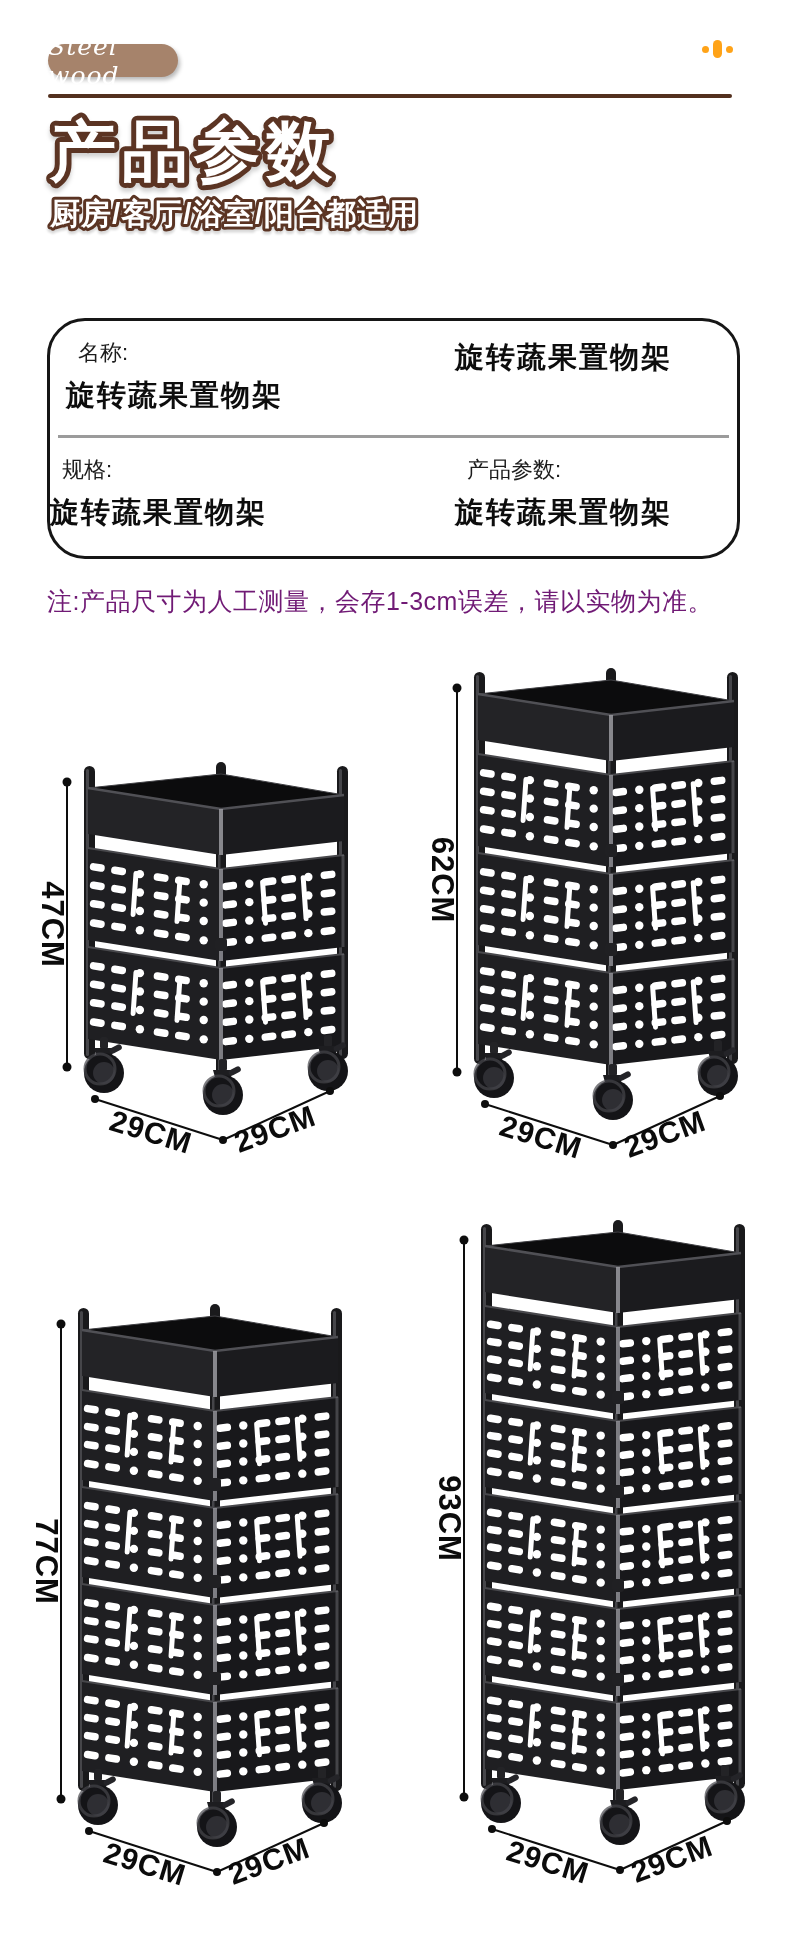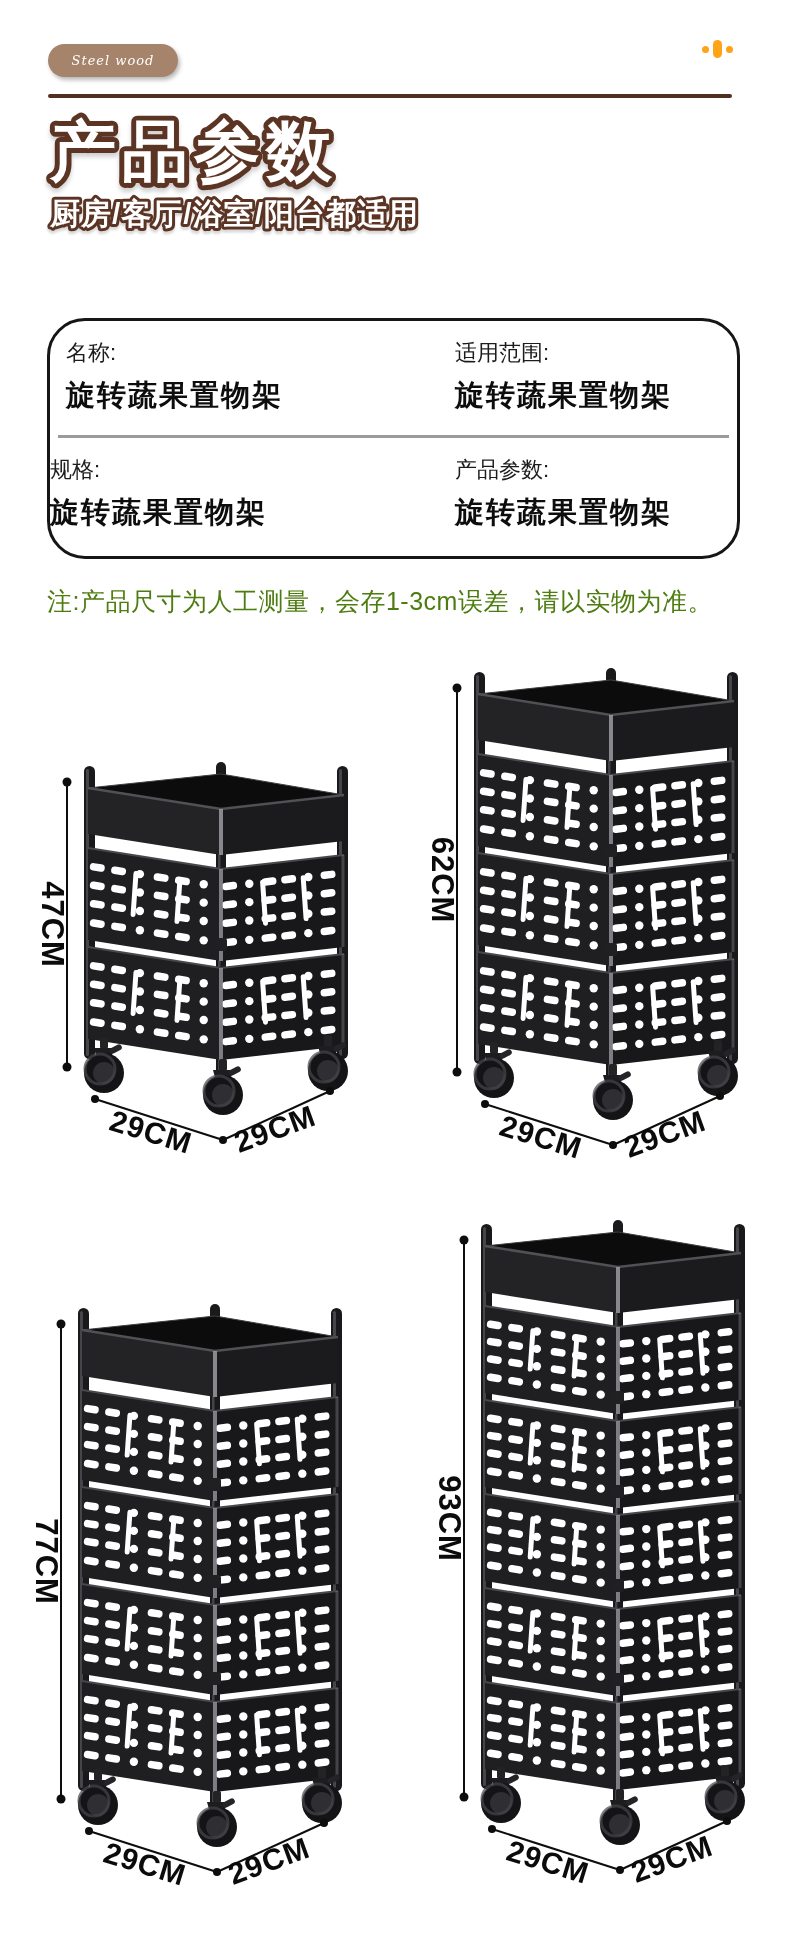--- a/index.html
+++ b/index.html
@@ -4,43 +4,43 @@
 <style>
   html,body{margin:0;padding:0;background:#ffffff;}
   .page{position:relative;width:790px;height:1942px;background:#fff;overflow:hidden;
         font-family:"Liberation Sans",sans-serif;}
 
   
   .brand-badge{position:absolute;left:48px;top:44px;width:130px;height:33px;
     background:#a6836b;border-radius:17px;display:flex;align-items:center;justify-content:center;
     box-shadow:2px 3px 4px rgba(0,0,0,.28);}
   .brand-badge span{color:#fff;font-family:"DejaVu Serif",serif;font-style:italic;
-    font-size:13px;letter-spacing:1px;}
+    font-size:25px;letter-spacing:1px;}
   .dots{position:absolute;left:702px;top:40px;height:18px;display:flex;align-items:center;gap:4px;}
   .dots i{display:block;background:#ffa318;border-radius:5px;}
   .dots i.d{width:7px;height:7px;border-radius:50%;}
   .dots i.bar{width:9px;height:18px;}
   .hrule{position:absolute;left:48px;top:94px;width:684px;height:4px;background:#53301e;border-radius:2px;}
 
   .title-svg{position:absolute;left:42px;top:100px;filter:drop-shadow(0 4px 2px rgba(0,0,0,.18));}
   .subtitle-svg{position:absolute;left:44px;top:190px;filter:drop-shadow(0 3px 1px rgba(0,0,0,.15));}
   .outline{fill:#fff;stroke:#5b3423;paint-order:stroke;stroke-linejoin:round;stroke-linecap:round;
     font-weight:700;font-family:"Liberation Sans",sans-serif;}
 
   
   .spec-card{position:absolute;left:47px;top:318px;width:693px;height:241px;box-sizing:border-box;
     border:3.5px solid #161616;border-radius:38px;}
   .spec-cell{position:absolute;width:330px;}
-  .spec-label{font-size:22px;color:#1c1c1c;margin:0 0 8px 0;}
+  .spec-label{font-size:22px;color:#1c1c1c;margin:0 0 8px 12px;}
   .spec-value{font-size:29px;font-weight:700;color:#0d0d0d;letter-spacing:2px;margin:0;}
   .cell0{left:16px;top:17px;} .cell1{left:405px;top:17px;}
   .cell2{left:0;top:134px;} .cell3{left:405px;top:134px;}
   .spec-divider{position:absolute;left:8px;right:8px;top:114px;height:2.5px;background:#9b9b9b;}
 
-  .note{position:absolute;left:47px;top:585px;width:710px;font-size:25px;color:#4d7c0f;
+  .note{position:absolute;left:47px;top:585px;width:710px;font-size:25px;color:#701a75;
     letter-spacing:.5px;}
 
   .racks-canvas{position:absolute;left:0;top:0;width:790px;height:1942px;}
   .hdim{font:700 31px "Liberation Sans",sans-serif;fill:#0b0b0b;letter-spacing:1px;}
   .wdim{font:700 30px "Liberation Sans",sans-serif;fill:#0b0b0b;letter-spacing:1px;}
 </style>
 </head>
 <body>
 
 <div class="page">
@@ -64,21 +64,20 @@
   <svg class="subtitle-svg" width="480" height="48" viewBox="0 0 480 48">
     <text x="6" y="34" class="outline" font-size="30" letter-spacing="1" stroke-width="6">厨房/客厅/浴室/阳台都适用</text>
   </svg>
 
   <div class="spec-card">
     <div class="spec-cell cell0">
       <p class="spec-label">名称:</p>
       <p class="spec-value">旋转蔬果置物架</p>
     </div>
     <div class="spec-cell cell1">
-      <p class="spec-label">适用范围:</p>
       <p class="spec-value">旋转蔬果置物架</p>
     </div>
     <div class="spec-divider"></div>
     <div class="spec-cell cell2">
       <p class="spec-label">规格:</p>
       <p class="spec-value">旋转蔬果置物架</p>
     </div>
     <div class="spec-cell cell3">
       <p class="spec-label">产品参数:</p>
       <p class="spec-value">旋转蔬果置物架</p>

